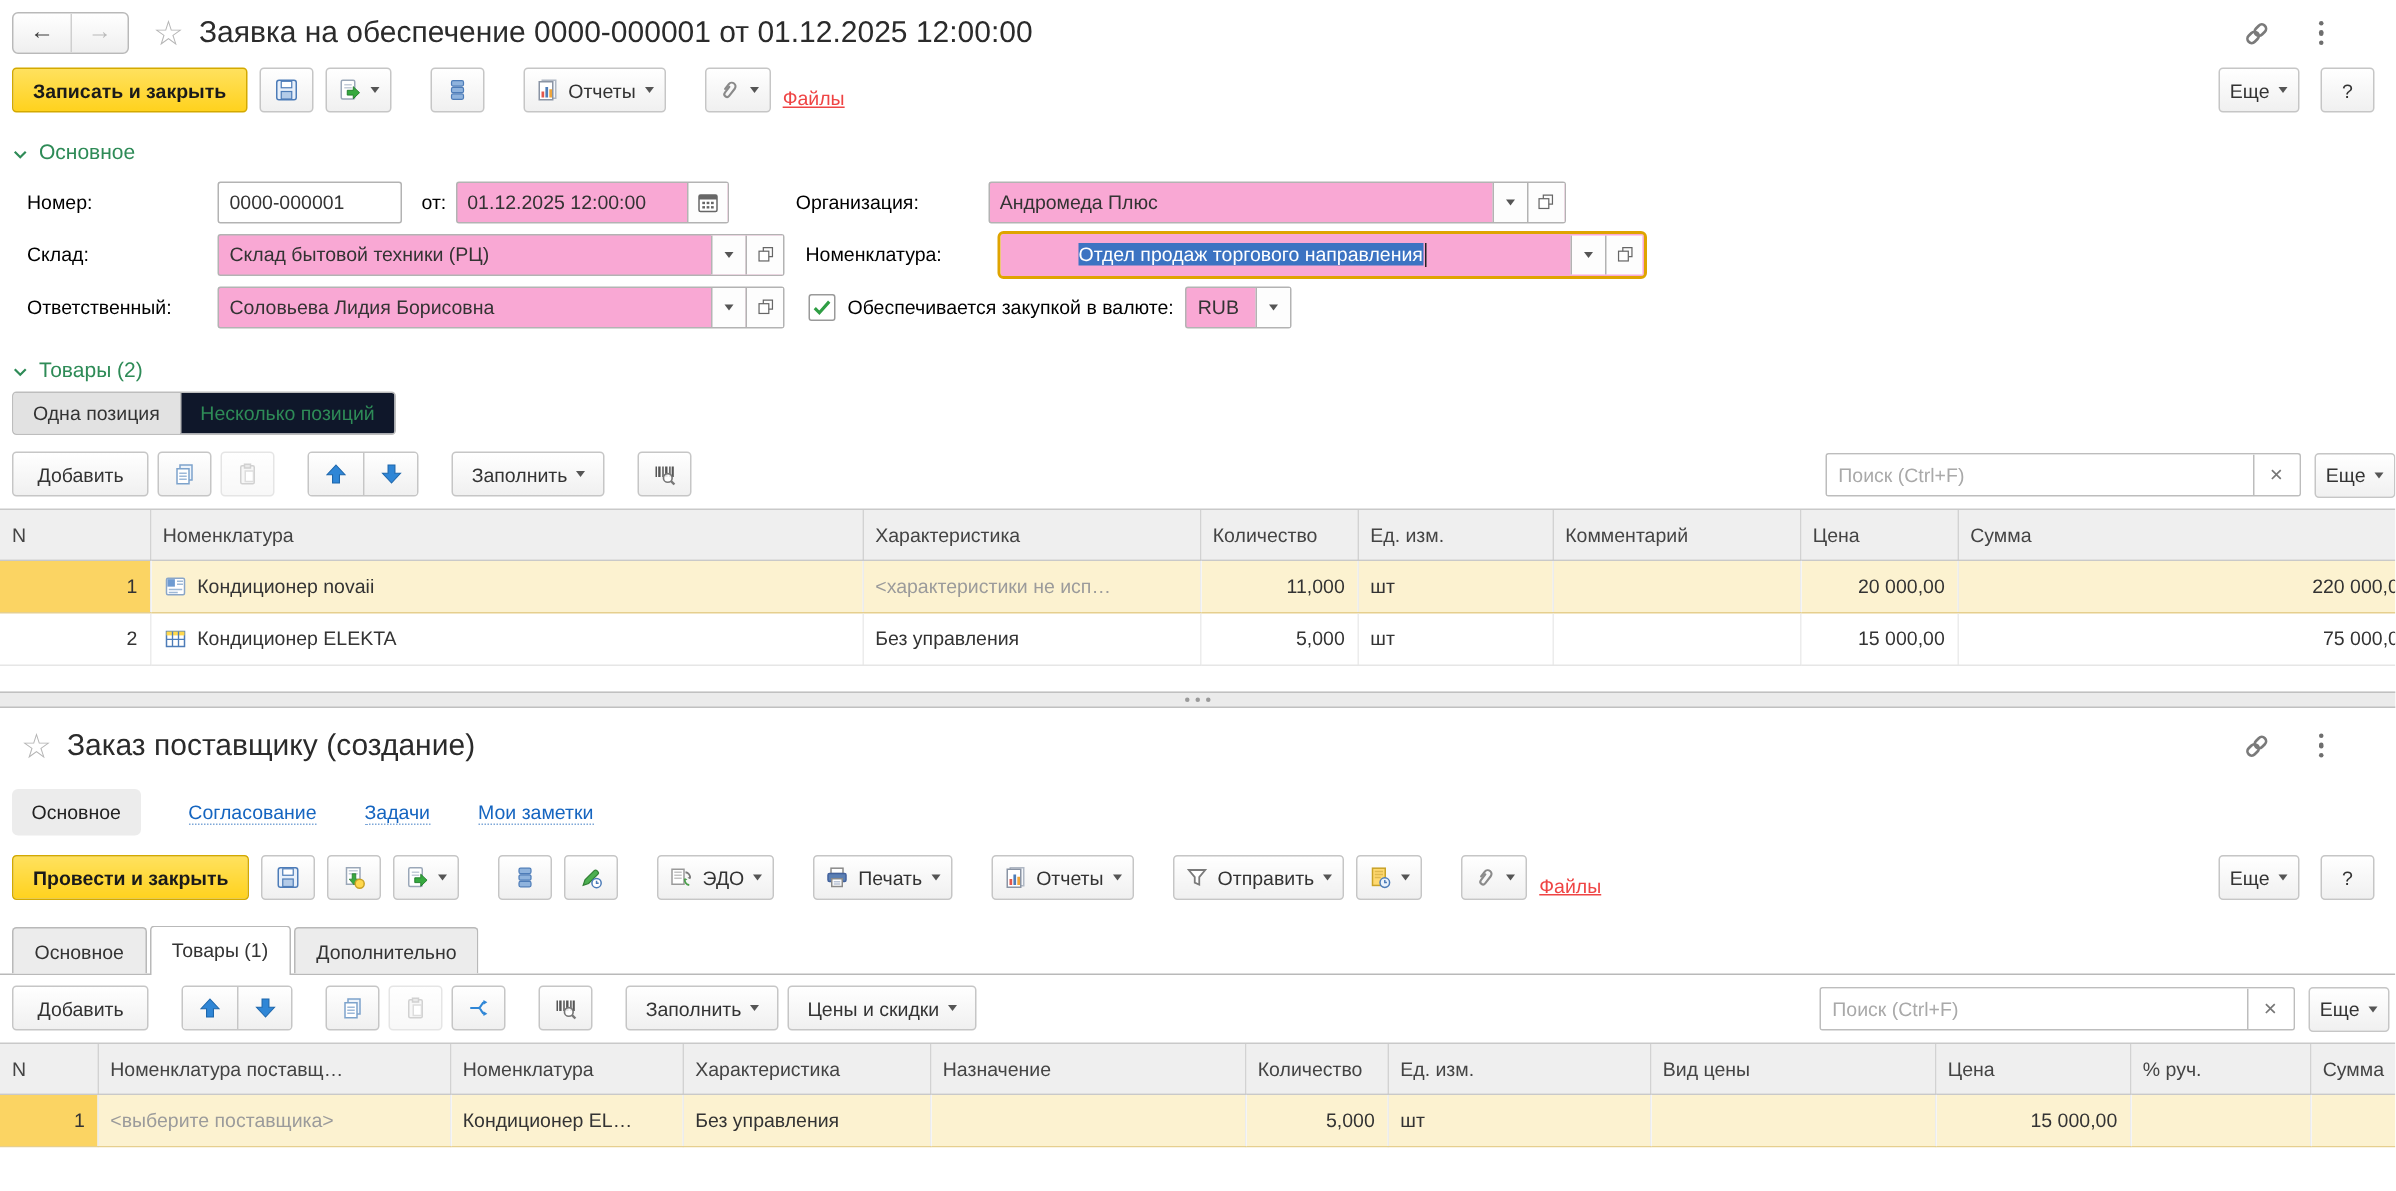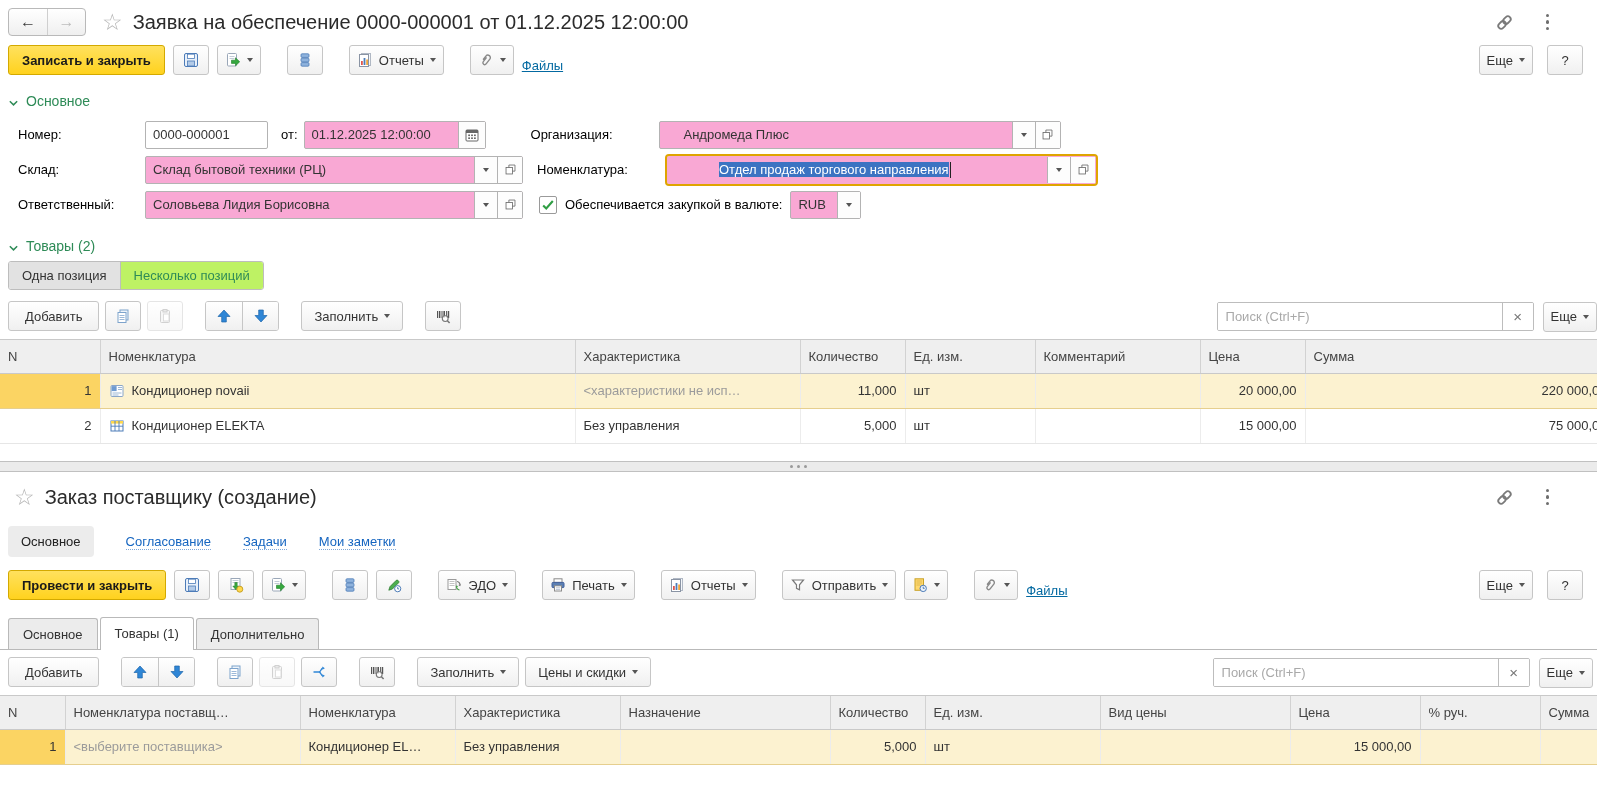--- a/index.html
+++ b/index.html
@@ -22,21 +22,21 @@
 .kebab { display:inline-flex; flex-direction:column; gap:3px; padding:2px; cursor:pointer; }
 .kebab i { width:3.5px; height:3.5px; border-radius:50%; background:#6e6e6e; }
 
 
 .cmdbar { display:flex; align-items:center; gap:8px; padding:3px 14px 9px 8px; }
 .btn-yellow { background:linear-gradient(#ffe15e,#ffd21e); border:1px solid #d3a900; border-radius:3px;
   font-weight:bold; padding:0 13px; height:30px; color:#1a1a1a; }
 .tbtn { height:30px; min-width:36px; padding:0 7px; display:inline-flex; align-items:center; justify-content:center;
   gap:6px; background:linear-gradient(#ffffff,#f0f0f0); border:1px solid #c6c6c6; border-radius:3px; color:#333; }
 .caret { width:0; height:0; border-left:3.5px solid transparent; border-right:3.5px solid transparent; border-top:4px solid #555; }
-.link { color:#0369a1; text-decoration:underline; cursor:pointer; white-space:nowrap;margin-top:10px; }
+.link { color:#ef4444; text-decoration:underline; cursor:pointer; white-space:nowrap;margin-top:10px; }
 .sp8 { width:10px; flex:0 0 auto; }
 .cmd-right { margin-left:auto; display:flex; gap:14px; }
 .icon16 { width:16px; height:16px; display:inline-block; flex:0 0 auto; }
 .icon18 { width:19px; height:19px; display:inline-block; cursor:pointer; }
 .dim { opacity:.45; }
 
 
 .sect { display:flex; align-items:center; gap:7px; padding:9px 0 5px 8px; color:#2e8b57; font-size:14px; }
 .frow { display:flex; align-items:center; height:29px; margin:6px 0 6px 0; padding-left:18px; }
 .flabel { width:127px; color:#000000; flex:0 0 auto; }
@@ -45,21 +45,21 @@
 .fgroup { display:flex; align-items:stretch; height:28px; border:1px solid #b3b3b3; border-radius:2px; background:#f9a8d4; }
 .fgroup .gval { display:flex; align-items:center; padding:0 7px; white-space:nowrap; overflow:hidden; }
 .fbtn { border:none; border-left:1px solid #b3b3b3; background:#fdfdfd; width:23px; display:flex; align-items:center; justify-content:center; }
 .fgroup.focused { border-color:transparent; outline:2px solid #dfa400; }
 .sel { background:#3c73c2; color:#fff; }
 .tcursor { width:1px; height:16px; background:#222; margin-left:1px; }
 .cb { width:18px; height:18px; border:1px solid #9a9a9a; border-radius:2px; background:#fff; display:flex; align-items:center; justify-content:center; flex:0 0 auto; cursor:pointer; }
 
 
 .toggle { display:flex; height:29px; border:1px solid #bdbdbd; border-radius:3px; overflow:hidden; margin:2px 0 4px 8px; width:fit-content; }
-.opt { display:flex; align-items:center; padding:0 13px; background:#bef264; }
+.opt { display:flex; align-items:center; padding:0 13px; background:#0f172a; }
 .opt.pressed { background:#e2e2e2; color:#333; }
 .opt.alt { color:#2e8b57; border-left:1px solid #bdbdbd; }
 .tools { display:flex; align-items:center; gap:6px; padding:7px 0 8px 8px; }
 .joined { display:flex; border:1px solid #c6c6c6; border-radius:3px; overflow:hidden; height:30px; }
 .joined .jbtn { border:none; background:linear-gradient(#fff,#f0f0f0); width:36px; display:flex; align-items:center; justify-content:center; }
 .joined .jbtn + .jbtn { border-left:1px solid #c6c6c6; }
 .searchwrap { margin-left:auto; display:flex; align-items:stretch; height:29px; }
 .searchbox { display:flex; border:1px solid #bdbdbd; border-radius:2px; overflow:hidden; }
 .searchbox input { border:none; outline:none; width:284px; padding:0 8px; font:inherit; color:#333; }
 .searchbox input::placeholder { color:#a9a9a9; }
@@ -210,21 +210,21 @@
                   <rect x="10" y="7.5" width="1.8" height="1.6"></rect>
                   <rect x="4.2" y="10.4" width="1.8" height="1.6"></rect>
                   <rect x="7.1" y="10.4" width="1.8" height="1.6"></rect>
                   <rect x="10" y="10.4" width="1.8" height="1.6"></rect>
                 </g>
               </svg></span>
       </button>
     </div>
     <label class="flabel auto" style="margin-left:45px; width:128px;">Организация:</label>
     <div class="fgroup">
-      <div class="gval" style="width:335px;margin-left:17px;">
+      <div class="gval" style="width:335px;">
             <span>Андромеда Плюс</span>
           </div>
       <button class="fbtn">
             <span class="caret"></span>
           </button>
       <button class="fbtn" style="width:25px;">
         <span class="icon16" style="width:13px;height:13px;"><svg viewBox="0 0 16 16">
                 <rect x="2.5" y="5.5" width="8" height="8" fill="#fff" stroke="#666"></rect>
                 <path d="M6 5.5 V2.5 h7.5 v7.5 h-3" fill="none" stroke="#666"></path>
               </svg></span>

